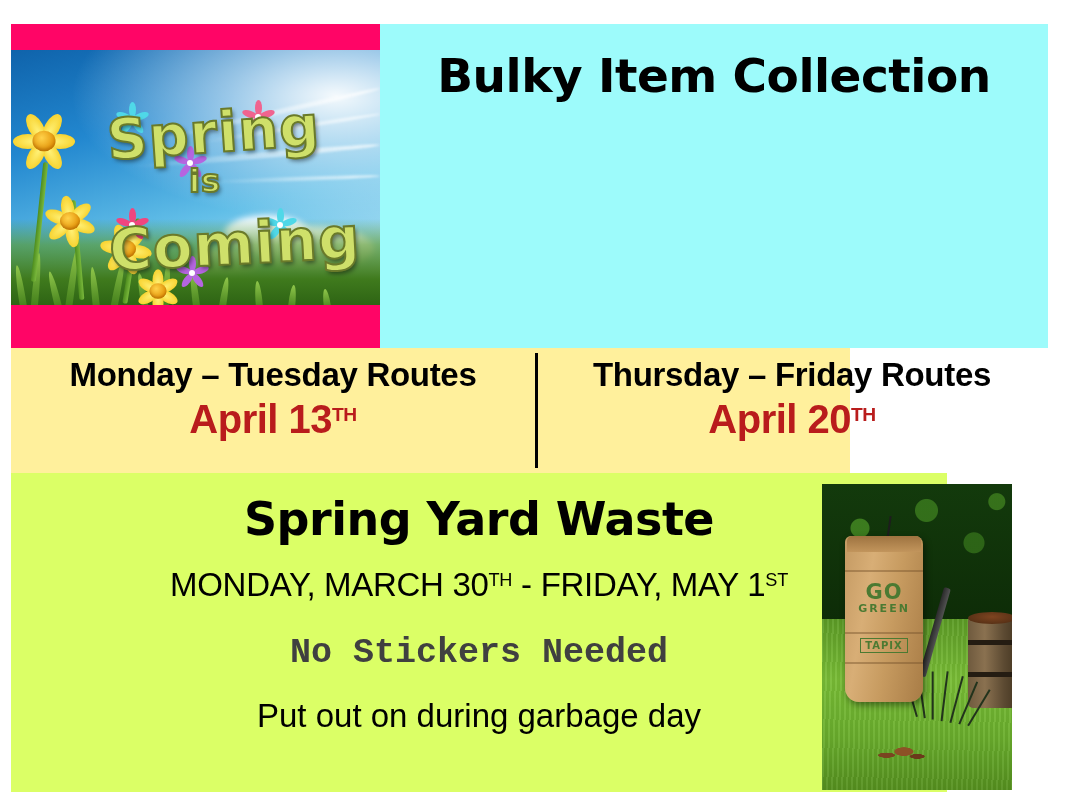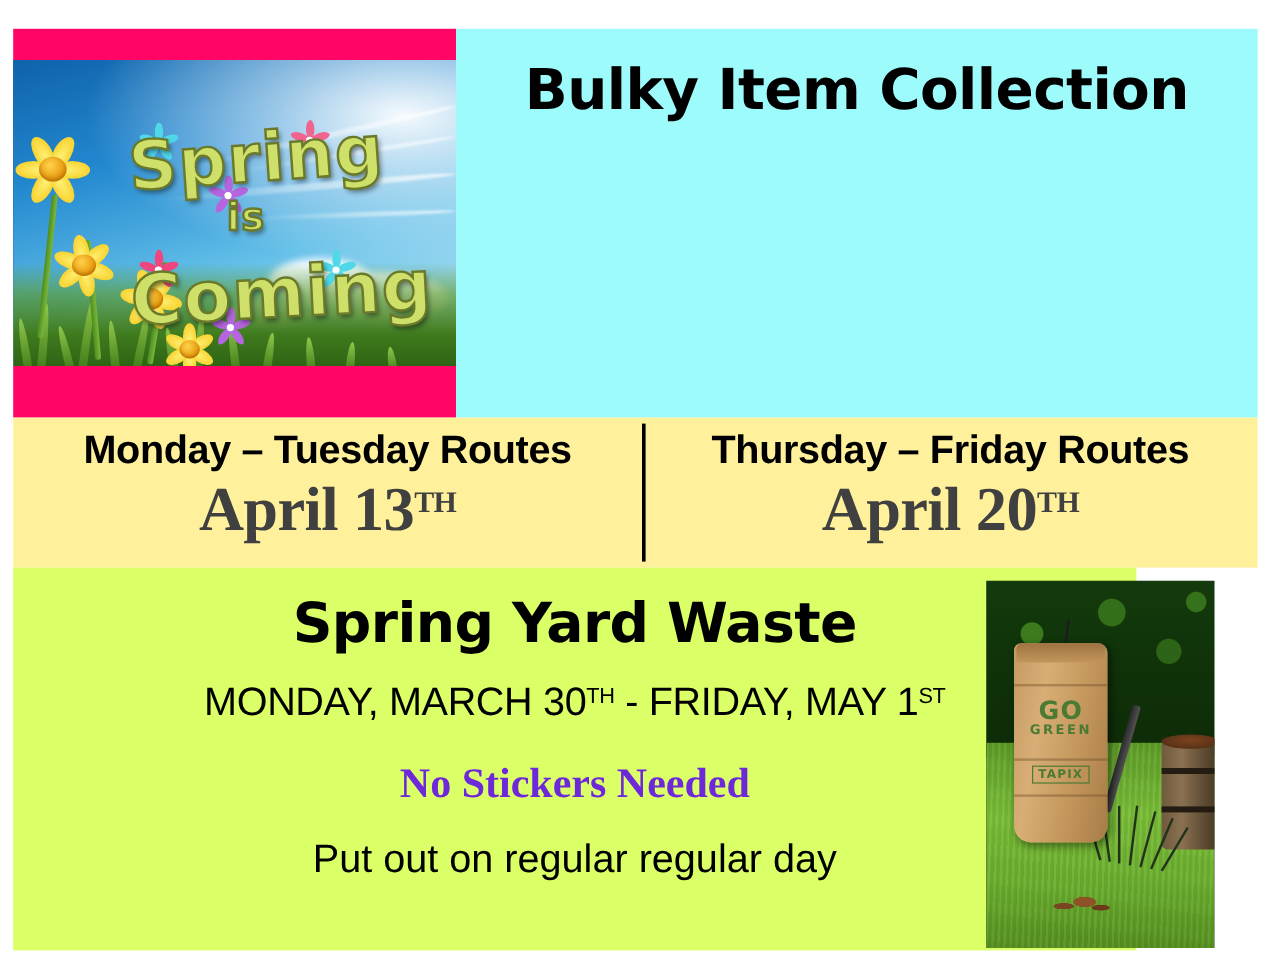--- a/index.html
+++ b/index.html
@@ -189,21 +189,21 @@
     line-height: 1.22;
     color: #000000;
   }
   .body-copy b { font-weight: bold; }
 
   
   .routes-band {
     position: absolute;
     left: 11px;
     top: 348px;
-    width: 1037px;
+    width: 839px;
     height: 125px;
     background: #FFF09C;
   }
   .route-col {
     position: absolute;
     top: 0;
     height: 125px;
     text-align: center;
   }
   .route-col.left  { left: 0;     width: 524px; }
@@ -221,25 +221,25 @@
     padding-top: 6px;
     font-family: "Liberation Sans", sans-serif;
     font-weight: bold;
     font-size: 33px;
     line-height: 1.25;
     color: #000;
     letter-spacing: -0.3px;
   }
   .route-date {
     margin: 0;
-    font-family: Liberation Serif, serif;
-    font-weight: bold;
-    font-size: 52px;
+    font-family: Liberation Sans, sans-serif;
+    font-weight: bold;
+    font-size: 40px;
     line-height: 1.2;
-    color: #404040;
+    color: #b91c1c;
     letter-spacing: -0.5px;
   }
   .route-date sup {
     font-size: 0.48em;
     vertical-align: baseline;
     position: relative;
     top: -0.62em;
     font-weight: bold;
   }
 
@@ -276,25 +276,25 @@
   .yard-dates sup {
     font-size: 0.55em;
     vertical-align: baseline;
     position: relative;
     top: -0.58em;
   }
   .yard-stickers {
     margin: 0;
     padding-top: 30px;
     text-align: center;
-    font-family: Liberation Serif, serif;
+    font-family: Liberation Mono, monospace;
     font-weight: bold;
     font-size: 35px;
     line-height: 1.1;
-    color: #6d28d9;
+    color: #404040;
   }
   .yard-note {
     margin: 0;
     padding-top: 26px;
     text-align: center;
     font-family: "Liberation Sans", sans-serif;
     font-size: 33px;
     line-height: 1.1;
     color: #000;
   }
@@ -584,21 +584,21 @@
     <div class="route-col right">
       <p class="route-title">Thursday – Friday Routes</p>
       <p class="route-date"><span>April 20</span><sup>TH</sup></p>
     </div>
   </div>
 
   <div class="green-panel">
     <h2 class="yard-title">Spring Yard Waste</h2>
     <p class="yard-dates"><span>MONDAY, MARCH 30</span><sup>TH</sup><span> - </span><span>FRIDAY, MAY 1</span><sup>ST</sup></p>
     <p class="yard-stickers">No Stickers Needed</p>
-    <p class="yard-note">Put out on regular regular day</p>
+    <p class="yard-note">Put out on during garbage day</p>
   </div>
 
   <div class="waste-photo">
     <div class="hedge"></div>
     <div class="lawn"></div>
 
     <div class="barrel">
       <div class="barrel-top"></div>
       <div class="barrel-hoop" style="top:24px;"></div>
       <div class="barrel-hoop" style="top:56px;"></div>

